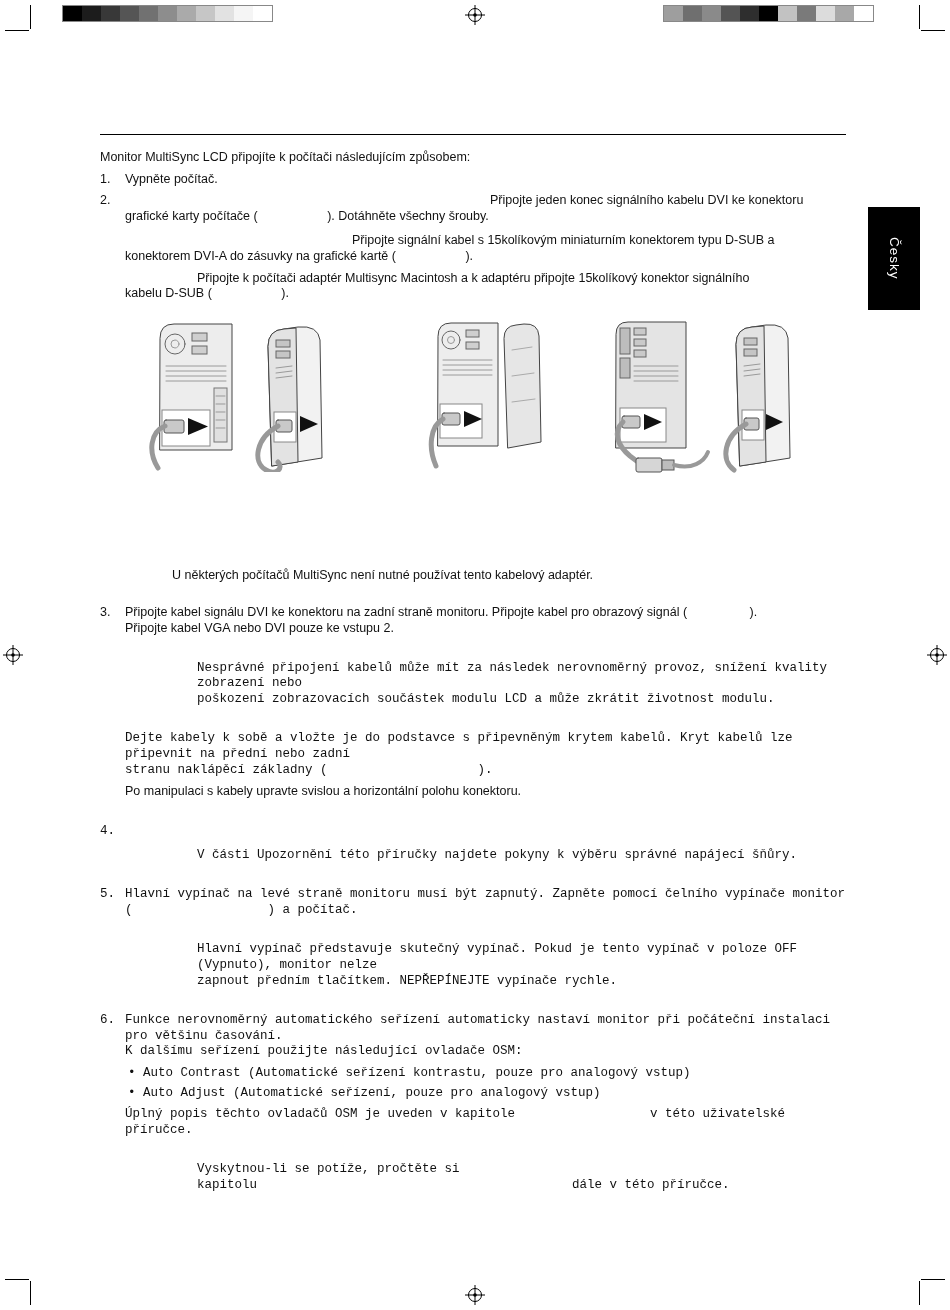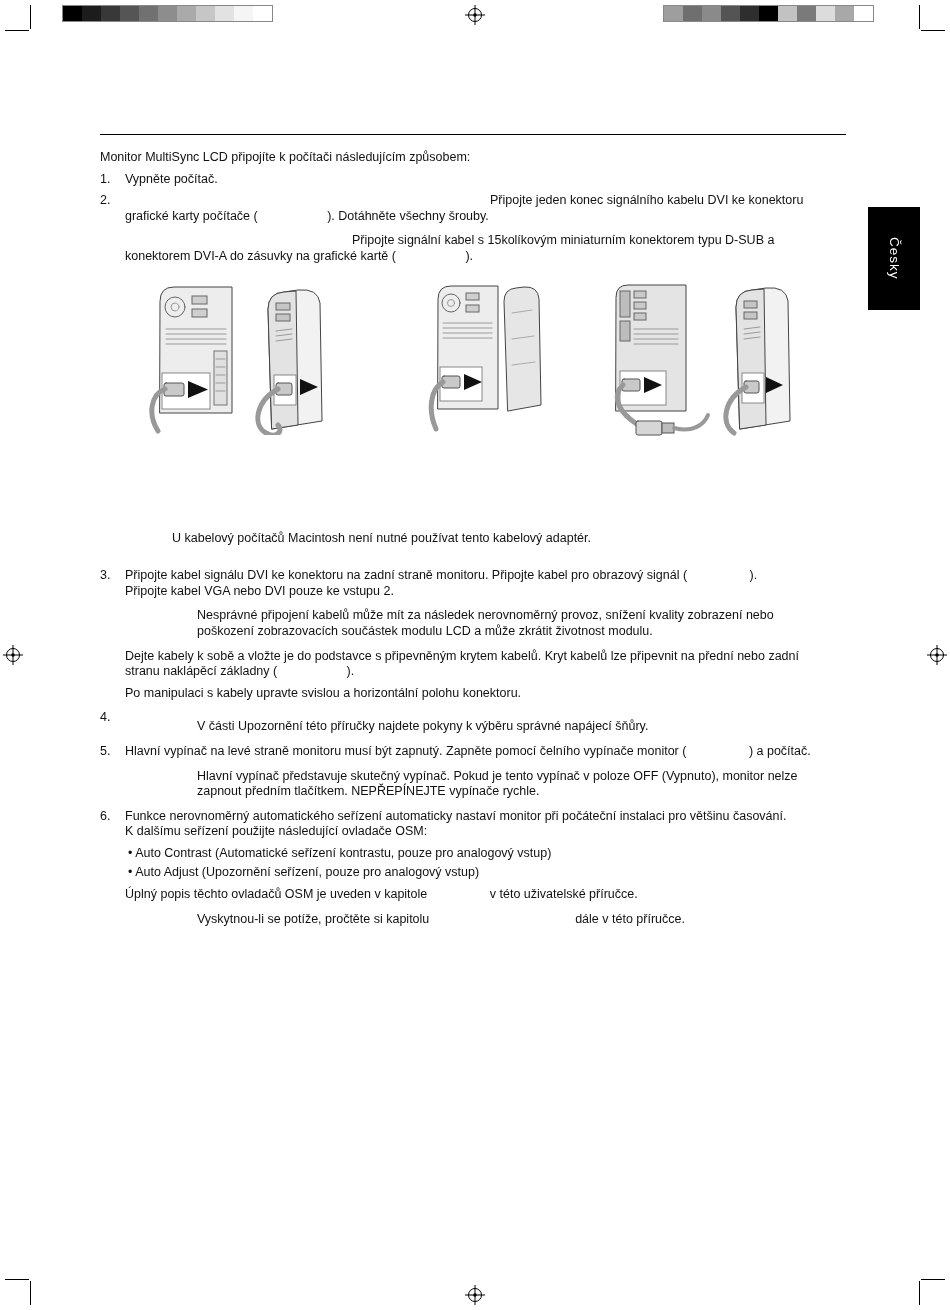--- a/index.html
+++ b/index.html
@@ -25,21 +25,21 @@
   
   .content { position: absolute; left: 100px; top: 150px; width: 748px; font-size: 12.5px; line-height: 15.6px; }
   .para { white-space: pre-line; }
   .step { display: flex; align-items: flex-start; }
   .num { flex: 0 0 25px; }
   .body { flex: 1; min-width: 0; }
   .ind365 { text-indent: 365px; }
   .ind227 { text-indent: 227px; }
   .ind72  { text-indent: 72px; }
   .note   { margin-left: 72px; }
-  .mt4 { margin-top: 4px; } .mt6 { margin-top: 6px; } .mt8 { margin-top: 9px; }
+  .mt4 { margin-top: 4px; } .mt6 { margin-top: 6px; } .mt8 { margin-top: 24px; font-family: Liberation Mono, monospace; }
   .mt9 { margin-top: 9px; } .mt22 { margin-top: 22px; }
 
   
   .figures { position: relative; height: 256px; margin-top: 10px; }
   .fig { position: absolute; top: 8px; }
   .fig svg { display: block; }
   .caption { position: absolute; left: 462px; top: 186px; width: 130px; font-size: 10.5px;
              line-height: 1.3; white-space: pre-line; }
 </style>
 </head>
@@ -125,20 +125,22 @@
       </div>
     </div>
 
     <div class="step mt6">
       <span class="num">2.</span>
       <div class="body">
         <p class="para ind365">Připojte jeden konec signálního kabelu DVI ke konektoru
 grafické karty počítače (&nbsp;&nbsp;&nbsp;&nbsp;&nbsp;&nbsp;&nbsp;&nbsp;&nbsp;&nbsp;&nbsp;&nbsp;&nbsp;&nbsp;&nbsp;&nbsp;&nbsp;&nbsp;&nbsp;&nbsp;). Dotáhněte všechny šrouby.</p>
         <p class="para ind227 mt9">Připojte signální kabel s 15kolíkovým miniaturním konektorem typu D-SUB a
 konektorem DVI-A do zásuvky na grafické kartě (&nbsp;&nbsp;&nbsp;&nbsp;&nbsp;&nbsp;&nbsp;&nbsp;&nbsp;&nbsp;&nbsp;&nbsp;&nbsp;&nbsp;&nbsp;&nbsp;&nbsp;&nbsp;&nbsp;&nbsp;).</p>
+        <p class="para ind72 mt6">Připojte k počítači adaptér Multisync Macintosh a k adaptéru připojte 15kolíkový konektor signálního
+kabelu D-SUB (&nbsp;&nbsp;&nbsp;&nbsp;&nbsp;&nbsp;&nbsp;&nbsp;&nbsp;&nbsp;&nbsp;&nbsp;&nbsp;&nbsp;&nbsp;&nbsp;&nbsp;&nbsp;&nbsp;&nbsp;).</p>
       </div>
     </div>
 
     <div class="figures">
 
       <div class="fig" style="left:48px;">
         <svg width="198" height="152" viewBox="0 0 198 152">
           <g stroke-linecap="round">
             <path d="M12,18 Q12,4 26,4 L84,4 L84,130 L12,130 Z" fill="#ededed" stroke="#444"></path>
             <circle cx="27" cy="24" r="10" fill="none" stroke="#666"></circle>
@@ -209,21 +211,21 @@
             <rect x="134" y="90" width="22" height="30" fill="#fff" stroke="#888"></rect>
             <rect x="136" y="98" width="15" height="12" rx="2" fill="#c9c9c9" stroke="#555"></rect>
             <polygon points="158,94 175,102 158,110" fill="#111" stroke="none"></polygon>
             <path d="M138,104 C116,116 112,140 126,150" stroke="#999" stroke-width="5" fill="none"></path>
           </g>
         </svg>
       </div>
 
     </div>
 
-    <p class="para note">U kabelový počítačů Macintosh není nutné používat tento kabelový adaptér.</p>
+    <p class="para note">U některých počítačů MultiSync není nutné používat tento kabelový adaptér.</p>
 
     <div class="step mt22">
       <span class="num">3.</span>
       <div class="body">
         <p class="para">Připojte kabel signálu DVI ke konektoru na zadní straně monitoru. Připojte kabel pro obrazový signál (&nbsp;&nbsp;&nbsp;&nbsp;&nbsp;&nbsp;&nbsp;&nbsp;&nbsp;&nbsp;&nbsp;&nbsp;&nbsp;&nbsp;&nbsp;&nbsp;&nbsp;&nbsp;).
 Připojte kabel VGA nebo DVI pouze ke vstupu 2.</p>
         <p class="para note mt8">Nesprávné připojení kabelů může mít za následek nerovnoměrný provoz, snížení kvality zobrazení nebo
 poškození zobrazovacích součástek modulu LCD a může zkrátit životnost modulu.</p>
         <p class="para mt8">Dejte kabely k sobě a vložte je do podstavce s připevněným krytem kabelů. Kryt kabelů lze připevnit na přední nebo zadní
 stranu naklápěcí základny (&nbsp;&nbsp;&nbsp;&nbsp;&nbsp;&nbsp;&nbsp;&nbsp;&nbsp;&nbsp;&nbsp;&nbsp;&nbsp;&nbsp;&nbsp;&nbsp;&nbsp;&nbsp;&nbsp;&nbsp;).</p>
@@ -246,20 +248,20 @@
 zapnout předním tlačítkem. NEPŘEPÍNEJTE vypínače rychle.</p>
       </div>
     </div>
 
     <div class="step mt8">
       <span class="num">6.</span>
       <div class="body">
         <p class="para">Funkce nerovnoměrný automatického seřízení automaticky nastaví monitor při počáteční instalaci pro většinu časování.
 K dalšímu seřízení použijte následující ovladače OSM:</p>
         <p class="para mt6" style="padding-left:3px;">•  Auto Contrast (Automatické seřízení kontrastu, pouze pro analogový vstup)</p>
-        <p class="para mt4" style="padding-left:3px;">•  Auto Adjust (Upozornění seřízení, pouze pro analogový vstup)</p>
+        <p class="para mt4" style="padding-left:3px;">•  Auto Adjust (Automatické seřízení, pouze pro analogový vstup)</p>
         <p class="para mt6">Úplný popis těchto ovladačů OSM je uveden v kapitole&nbsp;&nbsp;&nbsp;&nbsp;&nbsp;&nbsp;&nbsp;&nbsp;&nbsp;&nbsp;&nbsp;&nbsp;&nbsp;&nbsp;&nbsp;&nbsp;&nbsp;&nbsp;v této uživatelské příručce.</p>
         <p class="para note mt8">Vyskytnou-li se potíže, pročtěte si kapitolu&nbsp;&nbsp;&nbsp;&nbsp;&nbsp;&nbsp;&nbsp;&nbsp;&nbsp;&nbsp;&nbsp;&nbsp;&nbsp;&nbsp;&nbsp;&nbsp;&nbsp;&nbsp;&nbsp;&nbsp;&nbsp;&nbsp;&nbsp;&nbsp;&nbsp;&nbsp;&nbsp;&nbsp;&nbsp;&nbsp;&nbsp;&nbsp;&nbsp;&nbsp;&nbsp;&nbsp;&nbsp;&nbsp;&nbsp;&nbsp;&nbsp;&nbsp;dále v této příručce.</p>
       </div>
     </div>
 
   </div>
 </div>
 
 </body></html>

